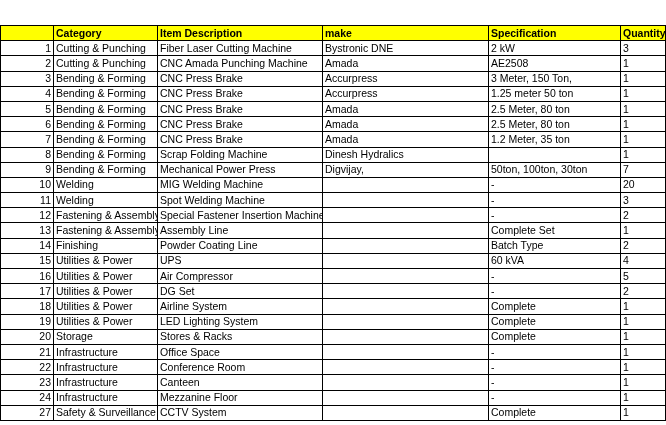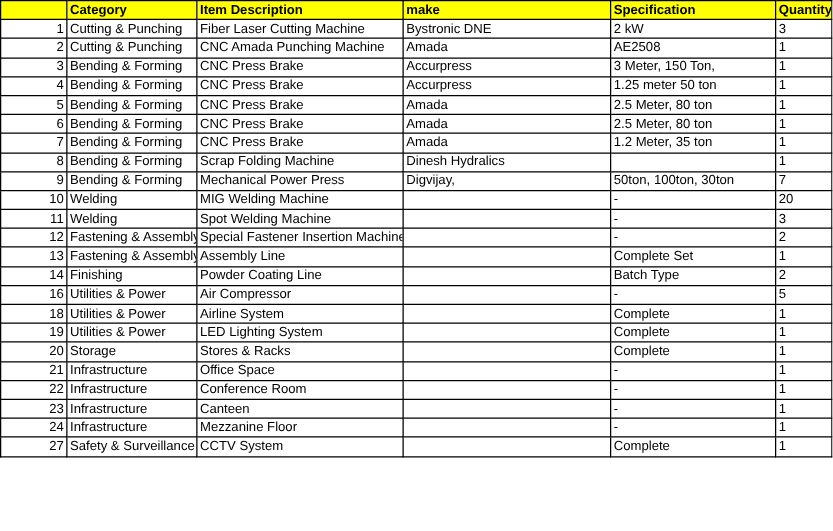--- a/index.html
+++ b/index.html
@@ -1,17 +1,17 @@
 <!DOCTYPE html>
 <html><head>
 <meta charset="utf-8">
 <style>
   html, body { margin:0; padding:0; background:#ffffff; }
   body { width:666px; height:425px; overflow:hidden; font-family:"Liberation Sans", "DejaVu Sans", sans-serif; }
-  table.sheet { border-collapse:collapse; table-layout:fixed; width:665px; font-size:10.5px; color:#000; }
+  table.sheet { border-collapse:collapse; table-layout:fixed; width:665px; font-size:10.5px; color:#000;margin-top:25px; }
   table.sheet td, table.sheet th { border:1px solid #000; height:14.2px; padding:0 2px; white-space:nowrap; overflow:hidden; line-height:13px; }
   table.sheet th { background:#ffff00; font-weight:bold; text-align:left; }
   table.sheet th.idx { background:#ffff00; }
   table.sheet th.qty, table.sheet td.qty { text-align:left; }
   table.sheet td.idx { text-align:right; }
   col.c-idx { width:53px; }
   col.c-cat { width:104px; }
   col.c-item { width:165px; }
   col.c-make { width:166px; }
   col.c-spec { width:132px; }
@@ -146,26 +146,42 @@
       </tr>
       <tr>
         <td class="idx">14</td>
         <td>Finishing</td>
         <td>Powder Coating Line</td>
         <td></td>
         <td>Batch Type</td>
         <td class="qty">2</td>
       </tr>
       <tr>
+        <td class="idx">15</td>
+        <td>Utilities &amp; Power</td>
+        <td>UPS</td>
+        <td></td>
+        <td>60 kVA</td>
+        <td class="qty">4</td>
+      </tr>
+      <tr>
         <td class="idx">16</td>
         <td>Utilities &amp; Power</td>
         <td>Air Compressor</td>
         <td></td>
         <td>-</td>
         <td class="qty">5</td>
+      </tr>
+      <tr>
+        <td class="idx">17</td>
+        <td>Utilities &amp; Power</td>
+        <td>DG Set</td>
+        <td></td>
+        <td>-</td>
+        <td class="qty">2</td>
       </tr>
       <tr>
         <td class="idx">18</td>
         <td>Utilities &amp; Power</td>
         <td>Airline System</td>
         <td></td>
         <td>Complete</td>
         <td class="qty">1</td>
       </tr>
       <tr>

